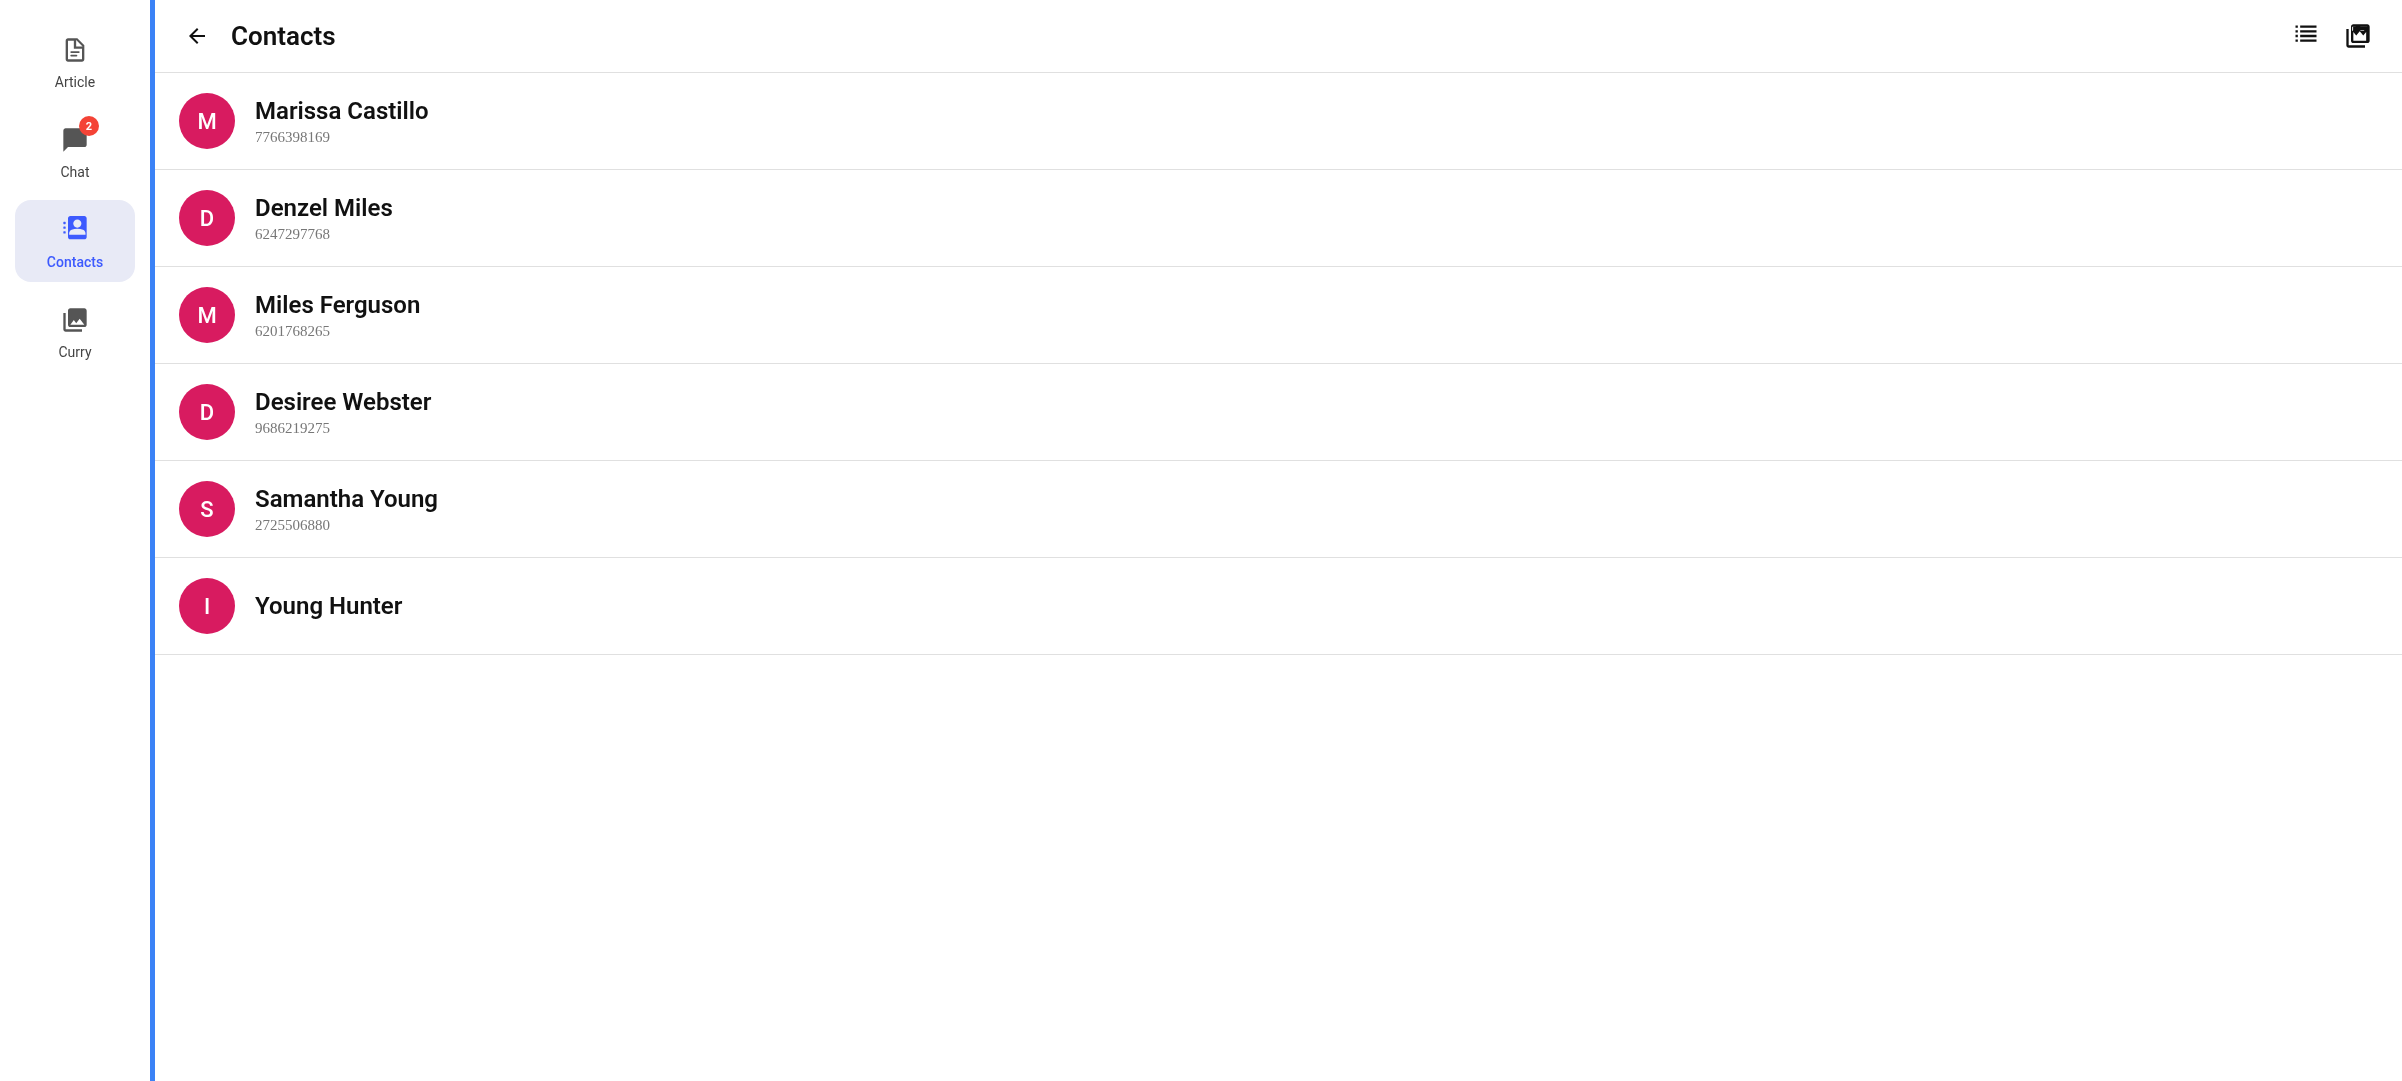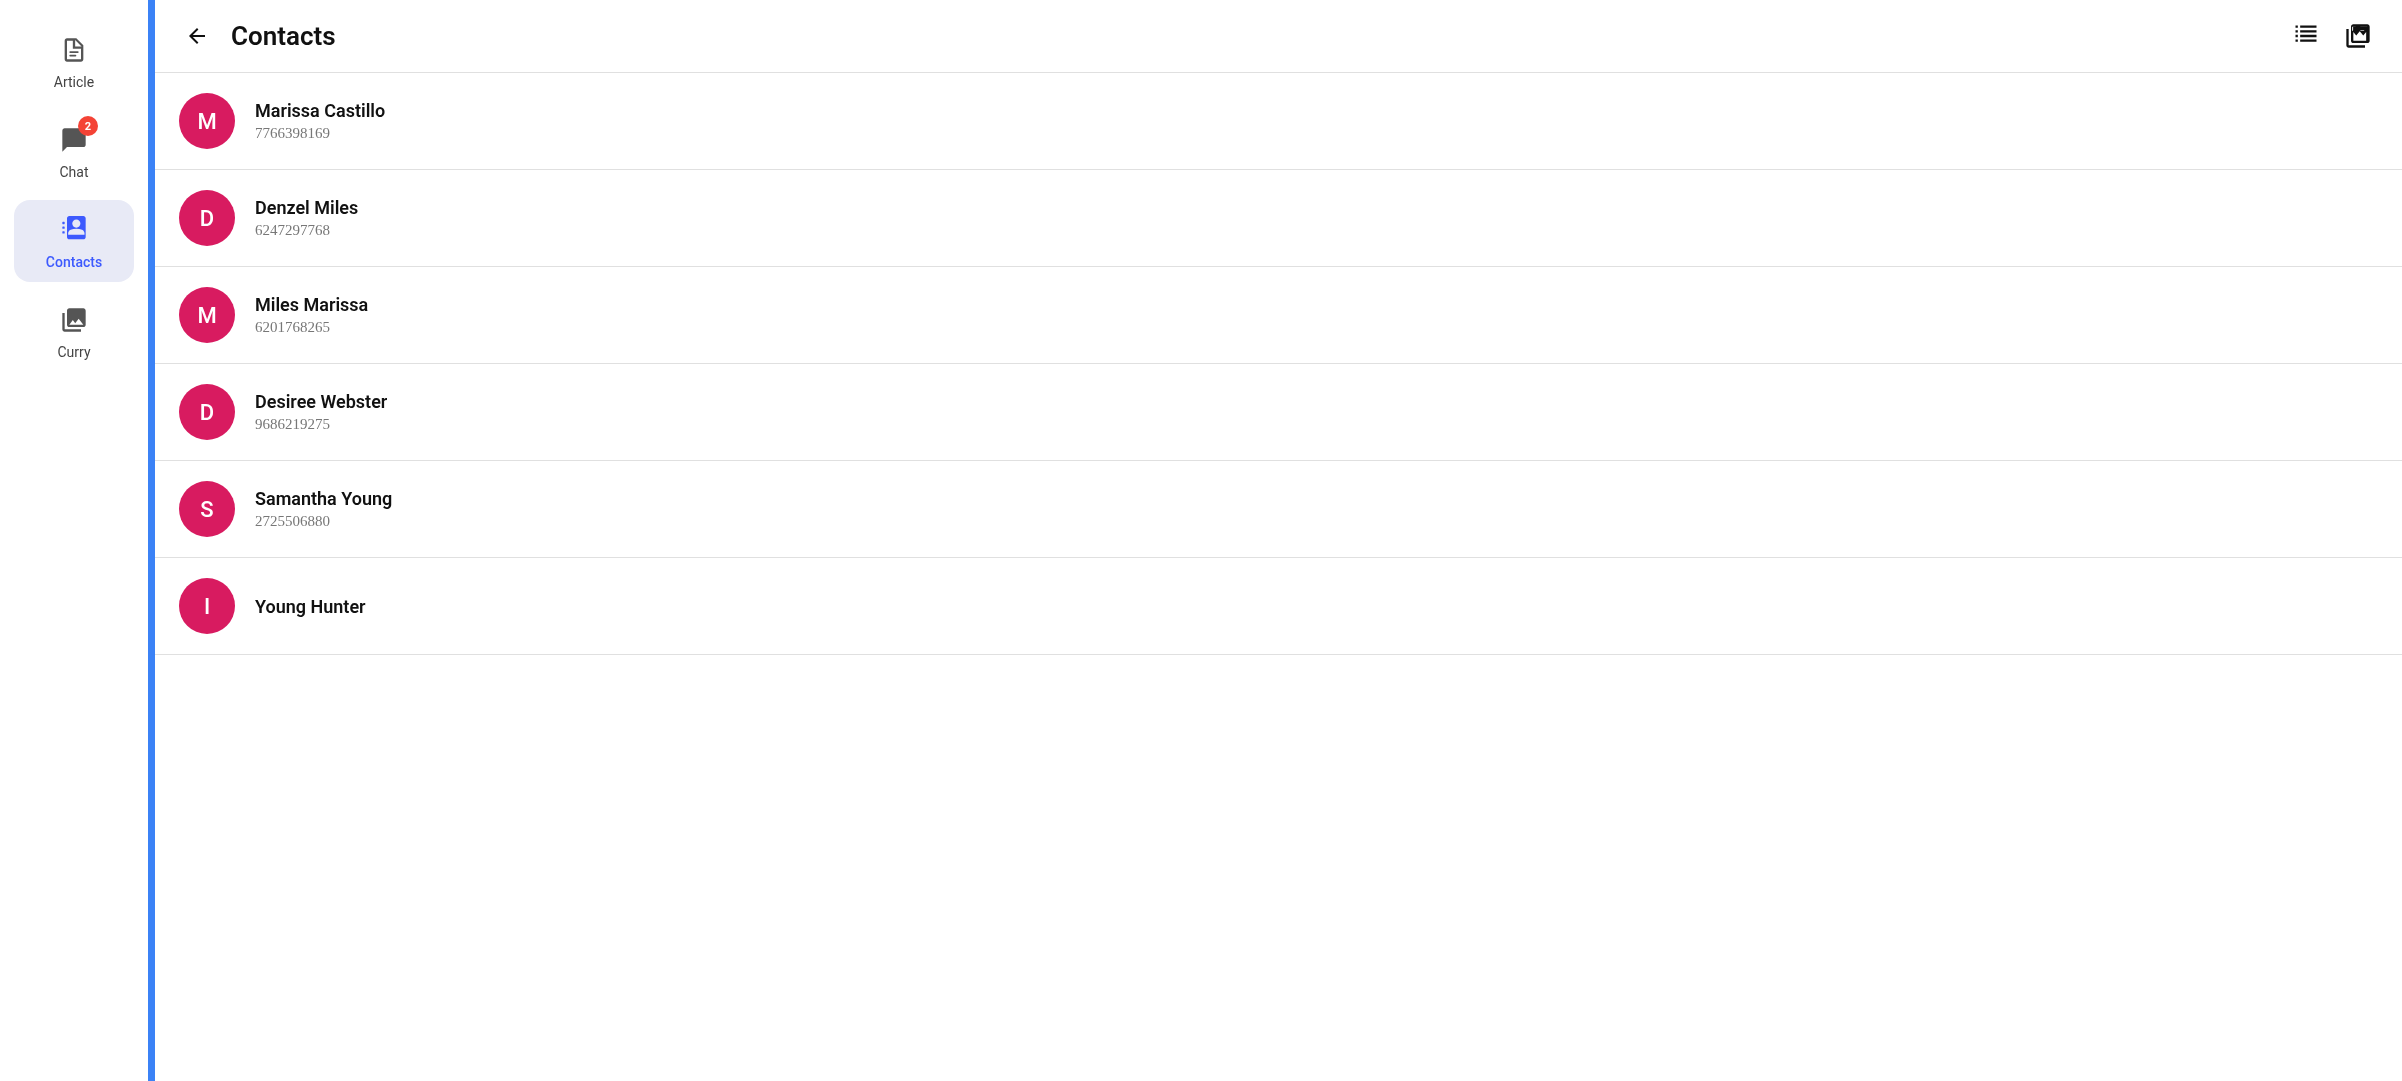--- a/index.html
+++ b/index.html
@@ -13,21 +13,21 @@
       background: #f5f5f5;
       display: flex;
       height: 100vh;
       overflow: hidden;
     }
 
     
     .sidebar {
       width: 155px;
       background: #ffffff;
-      border-right: 7px solid #3b82f6;
+      border-right: 5px solid #3b82f6;
       display: flex;
       flex-direction: column;
       align-items: center;
       padding-top: 20px;
       gap: 8px;
       flex-shrink: 0;
     }
 
     .sidebar-item {
       display: flex;
@@ -168,21 +168,21 @@
       flex-shrink: 0;
     }
 
     .contact-info {
       display: flex;
       flex-direction: column;
       gap: 4px;
     }
 
     .contact-name {
-      font-size: 18px;
+      font-size: 24px;
       font-weight: 600;
       color: #111;
     }
 
     .contact-phone {
       font-size: 15px;
       color: #777;
       font-family: Liberation Serif, serif;
     }
 
@@ -283,21 +283,21 @@
       <div class="contact-item">
         <div class="contact-avatar">D</div>
         <div class="contact-info">
           <div class="contact-name">Denzel Miles</div>
           <div class="contact-phone">6247297768</div>
         </div>
       </div>
       <div class="contact-item">
         <div class="contact-avatar">M</div>
         <div class="contact-info">
-          <div class="contact-name">Miles Marissa</div>
+          <div class="contact-name">Miles Ferguson</div>
           <div class="contact-phone">6201768265</div>
         </div>
       </div>
       <div class="contact-item">
         <div class="contact-avatar">D</div>
         <div class="contact-info">
           <div class="contact-name">Desiree Webster</div>
           <div class="contact-phone">9686219275</div>
         </div>
       </div>

